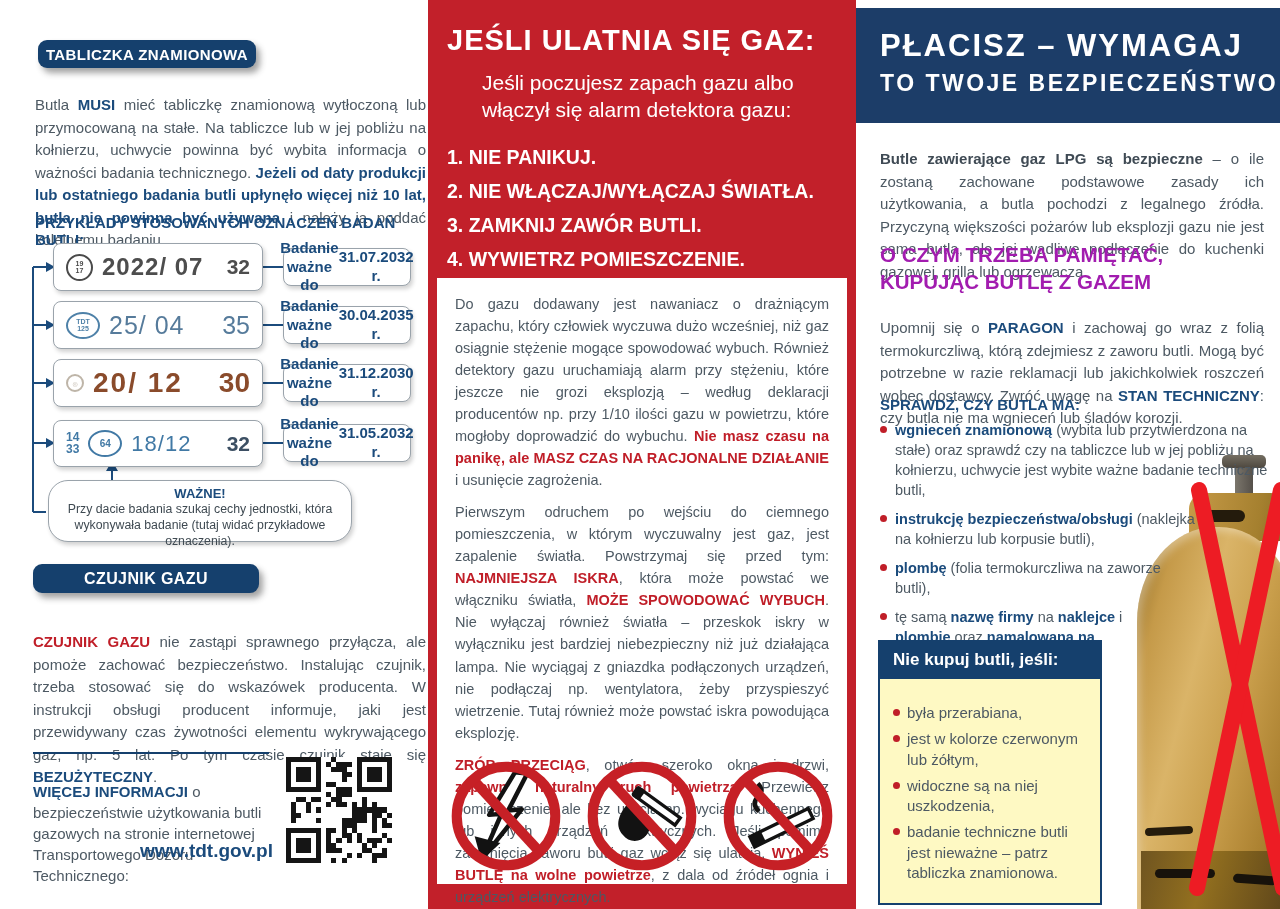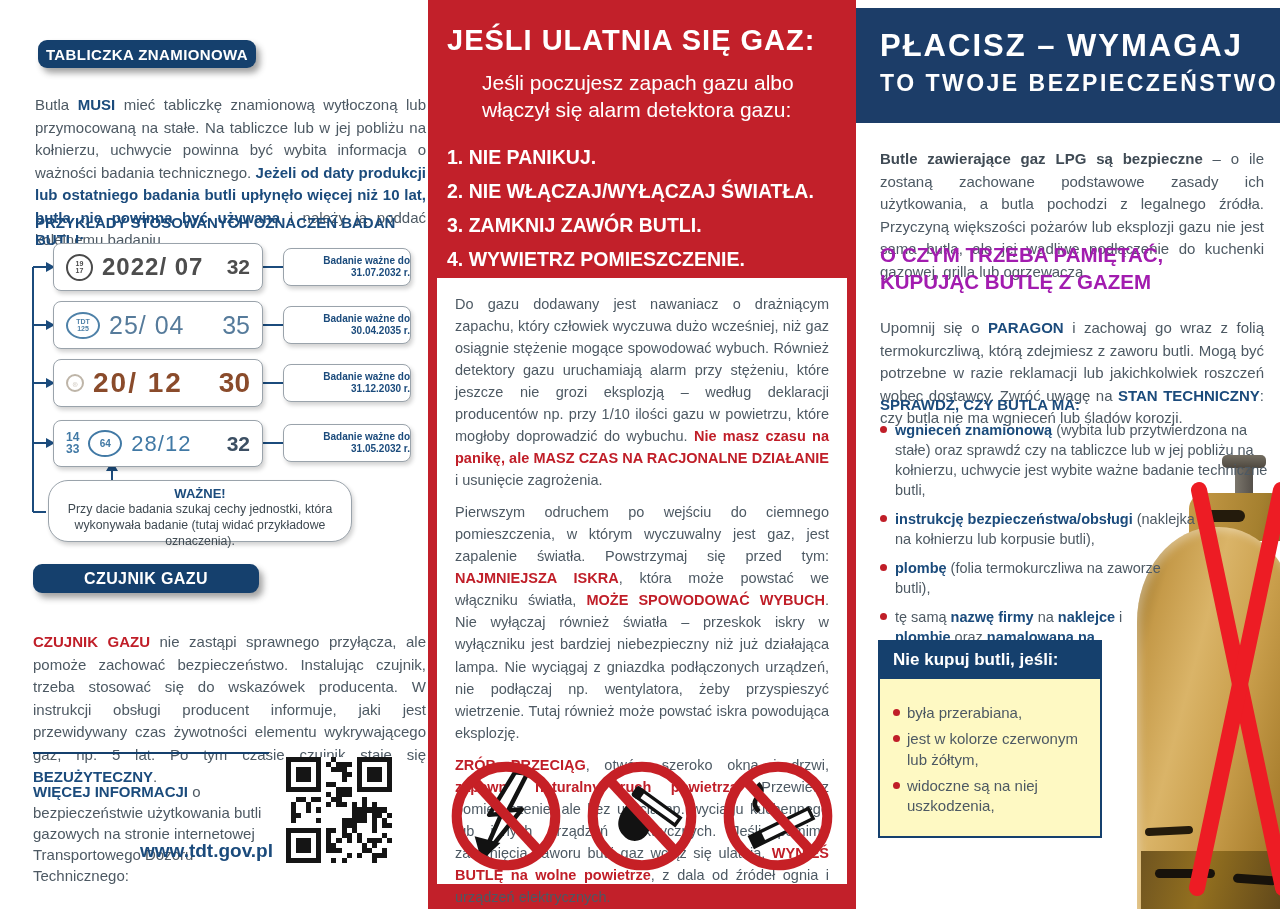--- a/index.html
+++ b/index.html
@@ -29,22 +29,22 @@
   .examples-heading{position:absolute;left:35px;top:214px;font-size:15px;font-weight:700;color:#1b4b7c;}
   .connector-svg{position:absolute;left:0;top:240px;width:430px;height:320px;}
   .marking-box{
     position:absolute;left:53px;width:210px;height:48px;background:#fff;
     border:1.5px solid #9aa3ab;border-radius:8px;box-shadow:2px 3px 4px rgba(0,0,0,.18);
     display:flex;align-items:center;padding:0 12px;gap:9px;
   }
   .date-box{
     position:absolute;left:283px;width:128px;height:38px;background:#fff;
     border:1.5px solid #9aa3ab;border-radius:8px;box-shadow:2px 3px 4px rgba(0,0,0,.18);
-    display:flex;flex-direction:column;align-items:flex-end;justify-content:center;
-    font-size:10px;font-weight:700;color:#1b4b7c;line-height:1.25;text-align:center;
+    display:flex;flex-direction:row;align-items:center;justify-content:center;
+    font-size:15px;font-weight:700;color:#1b4b7c;line-height:1.25;text-align:center;
   }
   .stamp-circle{width:27px;height:27px;border:2px solid #4a4a4a;border-radius:50%;
     display:flex;flex-direction:column;align-items:center;justify-content:center;
     font-size:7px;font-weight:700;color:#4a4a4a;line-height:1;flex:0 0 auto;}
   .stamp-oval{width:34px;height:27px;border:2px solid #4e81a8;border-radius:50%;
     display:flex;flex-direction:column;align-items:center;justify-content:center;
     font-size:7px;font-weight:700;color:#4e81a8;line-height:1;flex:0 0 auto;text-align:right;}
   .stamp-faint{width:18px;height:18px;border:2px solid #beb5a8;border-radius:50%;flex:0 0 auto;
     display:flex;align-items:center;justify-content:center;font-size:6px;color:#beb5a8;}
   .fraction{display:flex;flex-direction:column;align-items:center;font-size:12px;font-weight:700;
@@ -203,21 +203,21 @@
     </div>
 
     <div class="marking-box" style="top:420px;height:47px">
       <span class="fraction">
         <span>14</span>
           <span>33</span>
       </span>
       <span class="stamp-oval" style="border-width:2.5px;color:#4179a5;border-color:#4179a5;font-size:10px;">
         <span>64</span>
       </span>
-      <span class="mark-text m4">28/12</span>
+      <span class="mark-text m4">18/12</span>
       <span class="mark-text c4">32</span>
     </div>
     <div class="date-box" style="top:424px">
       <span>Badanie ważne do</span>
         <span>31.05.2032 r.</span>
     </div>
 
     <div class="important-box">
       <div class="important-title">WAŻNE!</div>
       <div class="important-text">Przy dacie badania szukaj cechy jednostki, która wykonywała badanie (tutaj widać przykładowe oznaczenia).</div>
@@ -511,20 +511,21 @@
       <li><span class="nb">plombę</span><span> (folia termokurczliwa na zaworze butli),</span></li>
       <li><span>tę samą </span><span class="nb">nazwę firmy</span><span> na </span><span class="nb">naklejce</span><span> i </span><span class="nb">plombie</span><span> oraz </span><span class="nb">namalowaną na butli</span><span>.</span></li>
     </ul>
 
     <div class="warning-box">
       <div class="warning-title">Nie kupuj butli, jeśli:</div>
       <ul class="warning-body">
         <li>była przerabiana,</li>
         <li>jest w kolorze czerwonym lub żółtym,</li>
         <li>widoczne są na niej uszkodzenia,</li>
+        <li>badanie techniczne butli jest nieważne – patrz tabliczka znamionowa.</li>
       </ul>
     </div>
 
     <div class="cylinder">
       <div class="cyl-valve"></div>
       <div class="cyl-collar"></div>
       <div class="cyl-body"></div>
       <div class="cyl-slot3"></div>
       <div class="cyl-foot"></div>
       <div class="cyl-slot1"></div>

